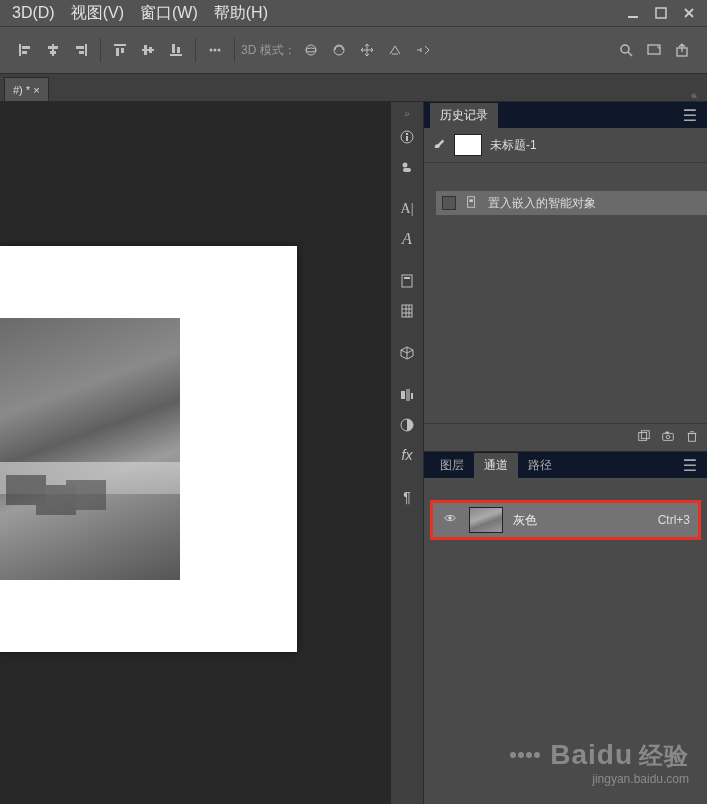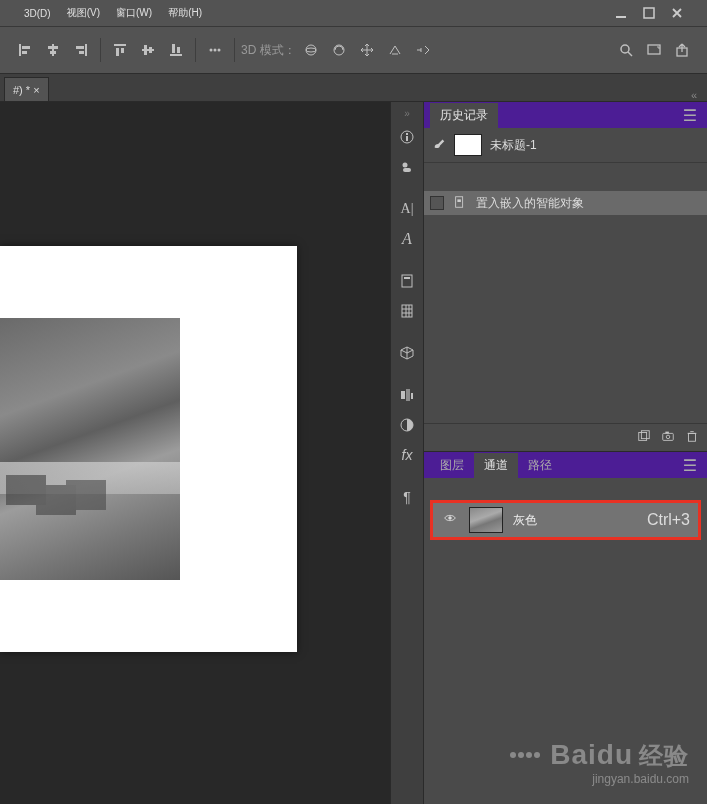--- a/index.html
+++ b/index.html
@@ -1,19 +1,19 @@
 <!DOCTYPE html>
 <html><head>
 <meta charset="utf-8">
 <style>
 * { margin: 0; padding: 0; box-sizing: border-box; font-family: "Microsoft YaHei", sans-serif; }
 body { width: 707px; height: 804px; background: #535353; overflow: hidden; position: relative; }
 
 
-.menubar { height: 26px; background: #535353; display: flex; align-items: center; padding: 0 16px; color: #e0e0e0; font-size: 10px; }
+.menubar { height: 26px; background: #535353; display: flex; align-items: center; padding: 0 4px; color: #e0e0e0; font-size: 16px; }
 .menubar .menu-item { padding: 0 8px; cursor: pointer; }
 .menubar .spacer { flex: 1; }
 .win-controls { display: flex; }
 .win-btn { width: 28px; height: 22px; display: flex; align-items: center; justify-content: center; cursor: pointer; color: #ccc; }
 
 
 .optbar { height: 48px; background: #535353; border-top: 1px solid #383838; border-bottom: 1px solid #2d2d2d; display: flex; align-items: center; padding: 0 12px; gap: 2px; color: #bbb; }
 .opt-sep { width: 1px; height: 24px; background: #3e3e3e; margin: 0 4px; }
 .opt-icon { width: 26px; height: 26px; display: flex; align-items: center; justify-content: center; cursor: pointer; color: #c0c0c0; }
 .opt-label { font-size: 12px; color: #999; }
@@ -34,48 +34,48 @@
 
 
 .dock { width: 34px; background: #3f3f3f; border-left: 1px solid #2a2a2a; border-right: 1px solid #2a2a2a; display: flex; flex-direction: column; align-items: center; padding-top: 4px; gap: 2px; }
 .dock-collapse { color: #777; font-size: 10px; padding: 2px; cursor: pointer; }
 .dock-icon { width: 28px; height: 28px; display: flex; align-items: center; justify-content: center; color: #c0c0c0; cursor: pointer; font-size: 14px; }
 .dock-sep { height: 10px; }
 
 
 .panels { width: 283px; background: #3f3f3f; display: flex; flex-direction: column; }
 .panel { border-bottom: 1px solid #2a2a2a; display: flex; flex-direction: column; }
-.panel-tabs { height: 26px; background: #4c1d95; display: flex; align-items: center; padding: 0 6px; }
+.panel-tabs { height: 26px; background: #0f172a; display: flex; align-items: center; padding: 0 6px; }
 .panel-tab { font-size: 12px; color: #aaa; padding: 4px 10px; cursor: pointer; }
 .panel-tab.active { background: #4a4a4a; color: #e4e4e4; }
 .panel-menu { margin-left: auto; color: #aaa; cursor: pointer; padding: 0 4px; }
 .panel-body { background: #4a4a4a; gap: 28px; }
 
 
 .history { height: 350px; }
 .hist-top { display: flex; align-items: center; gap: 8px; padding: 6px 8px; border-bottom: 1px solid #3a3a3a; }
 .hist-brush { color: #ccc; }
 .hist-thumb { width: 28px; height: 22px; background: #fff; border: 1px solid #222; }
 .hist-title { font-size: 12px; color: #ddd; }
 .hist-list { }
 .hist-row { display: flex; align-items: center; height: 24px; padding: 0 6px; gap: 8px; font-size: 12px; color: #ddd; cursor: pointer; }
-.hist-row.sel { background: #6a6a6a; }
+.hist-row.sel { background: #6a6a6a; margin-left: 12px; }
 .hist-check { width: 14px; height: 14px; border: 1px solid #333; background: #555; }
 .hist-icon { color: #ccc; width: 16px; text-align: center; }
 .hist-foot { margin-top: auto; height: 28px; display: flex; align-items: center; justify-content: flex-end; gap: 10px; padding: 0 8px; border-top: 1px solid #383838; }
 .hist-foot .ico { color: #c6c6c6; cursor: pointer; }
 
 
 .channels { flex: 1; display: flex; flex-direction: column; }
 .ch-body { flex: 1; background: #4a4a4a; padding: 18px 0; }
 .ch-row { margin: 4px 6px; height: 40px; display: flex; align-items: center; gap: 10px; padding: 0 8px; cursor: pointer; border: 3px solid #e83123; background: #737373; }
 .ch-eye { color: #ddd; width: 18px; text-align: center; }
 .ch-thumb { width: 34px; height: 26px; border: 1px solid #222; background: linear-gradient(160deg,#888,#aaa 40%,#777 60%,#999); }
 .ch-name { font-size: 12px; color: #eee; }
-.ch-shortcut { margin-left: auto; font-size: 16px; color: #ddd; }
+.ch-shortcut { margin-left: auto; font-size: 12px; color: #ddd; }
 
 
 .watermark { position: absolute; right: 18px; bottom: 18px; color: rgba(255,255,255,.35); text-align: right; }
 .watermark .big { font-size: 28px; font-weight: bold; letter-spacing: 1px; }
 .watermark .big .cn { font-size: 24px; margin-left: 6px; }
 .watermark .small { font-size: 12px; }
 .paw { display:inline-block; position:relative; top:-6px; }
 .paw span{ display:inline-block; width:6px; height:6px; background:rgba(255,255,255,.35); border-radius:50%; margin:0 1px;}
 
 svg { width: 16px; height: 16px; }

